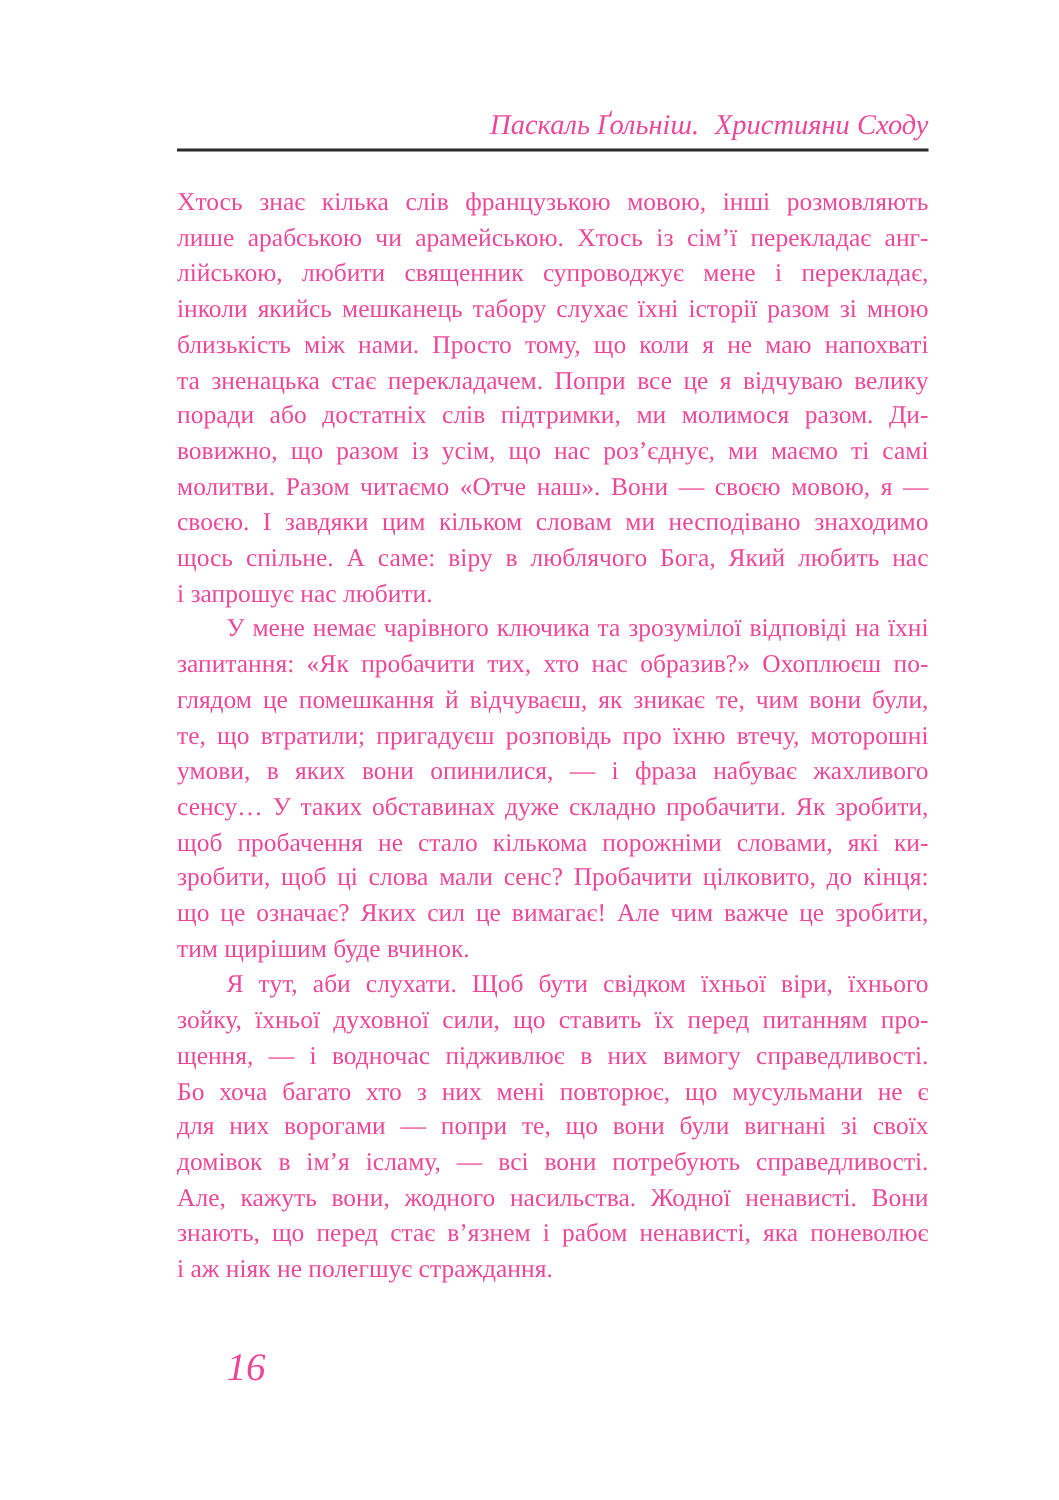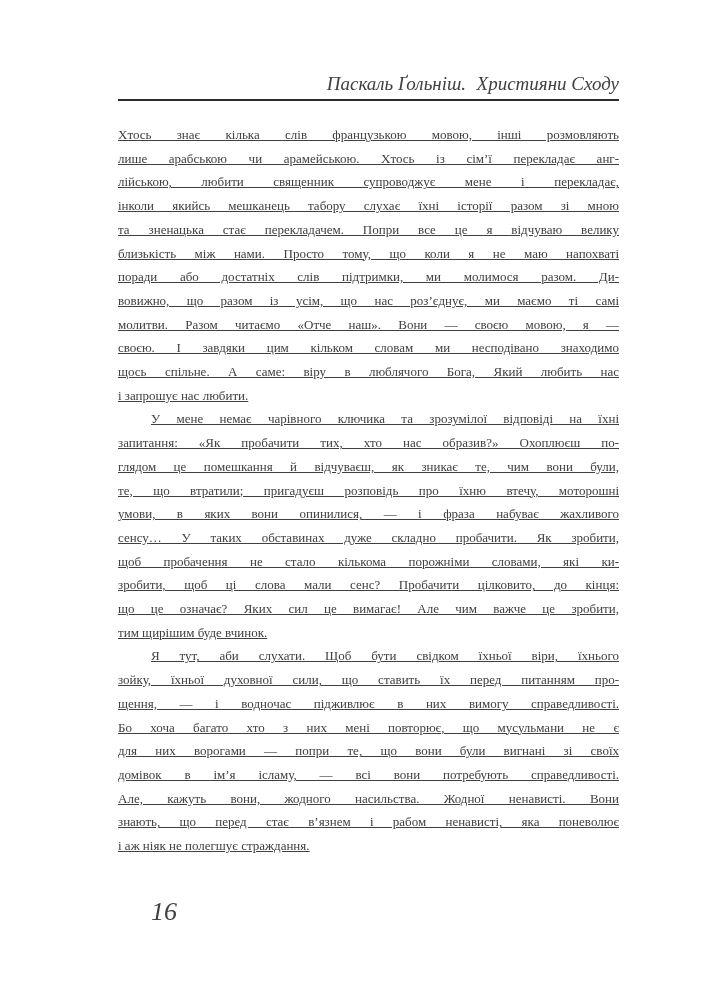--- a/index.html
+++ b/index.html
@@ -6,21 +6,21 @@
     margin: 0;
     padding: 0;
     background: #ffffff;
   }
   .page {
     position: relative;
     width: 706px;
     height: 1000px;
     background: #ffffff;
     font-family: "Liberation Serif", "DejaVu Serif", serif;
-    color: #404040;
+    color: #ec4899;
     overflow: hidden;
     border-radius: 12px;
   }
   .content {
     position: absolute;
     left: 118px;
     top: 0;
     width: 501px;
     height: 1000px;
   }
@@ -44,23 +44,22 @@
     left: 0;
     width: 100%;
     height: 2px;
     background: #2b2b2b;
   }
   .page-body {
     position: absolute;
     top: 123px;
     left: 0;
     width: 100%;
-    font-size: 13px;
+    font-size: 17px;
     line-height: 23.7px;
-    text-decoration: underline;
   }
   .paragraph {
     margin: 0;
   }
   .line {
     text-align: justify;
     text-align-last: justify;
   }
   .line.para-end {
     text-align-last: left;
@@ -88,22 +87,22 @@
     </div>
 
     <div class="header-rule"></div>
 
     <div class="page-body">
         <div class="paragraph">
           <div class="line">Хтось знає кілька слів французькою мовою, інші розмовляють</div>
           <div class="line">лише арабською чи арамейською. Хтось із сім’ї перекладає анг-</div>
           <div class="line">лійською, любити священник супроводжує мене і перекладає,</div>
           <div class="line">інколи якийсь мешканець табору слухає їхні історії разом зі мною</div>
+          <div class="line">близькість між нами. Просто тому, що коли я не маю напохваті</div>
           <div class="line">та зненацька стає перекладачем. Попри все це я відчуваю велику</div>
-          <div class="line">близькість між нами. Просто тому, що коли я не маю напохваті</div>
           <div class="line">поради або достатніх слів підтримки, ми молимося разом. Ди-</div>
           <div class="line">вовижно, що разом із усім, що нас роз’єднує, ми маємо ті самі</div>
           <div class="line">молитви. Разом читаємо «Отче наш». Вони — своєю мовою, я —</div>
           <div class="line">своєю. І завдяки цим кільком словам ми несподівано знаходимо</div>
           <div class="line">щось спільне. А саме: віру в люблячого Бога, Який любить нас</div>
           <div class="line para-end">і запрошує нас любити.</div>
         </div>
         <div class="paragraph">
           <div class="line indent">У мене немає чарівного ключика та зрозумілої відповіді на їхні</div>
           <div class="line">запитання: «Як пробачити тих, хто нас образив?» Охоплюєш по-</div>

